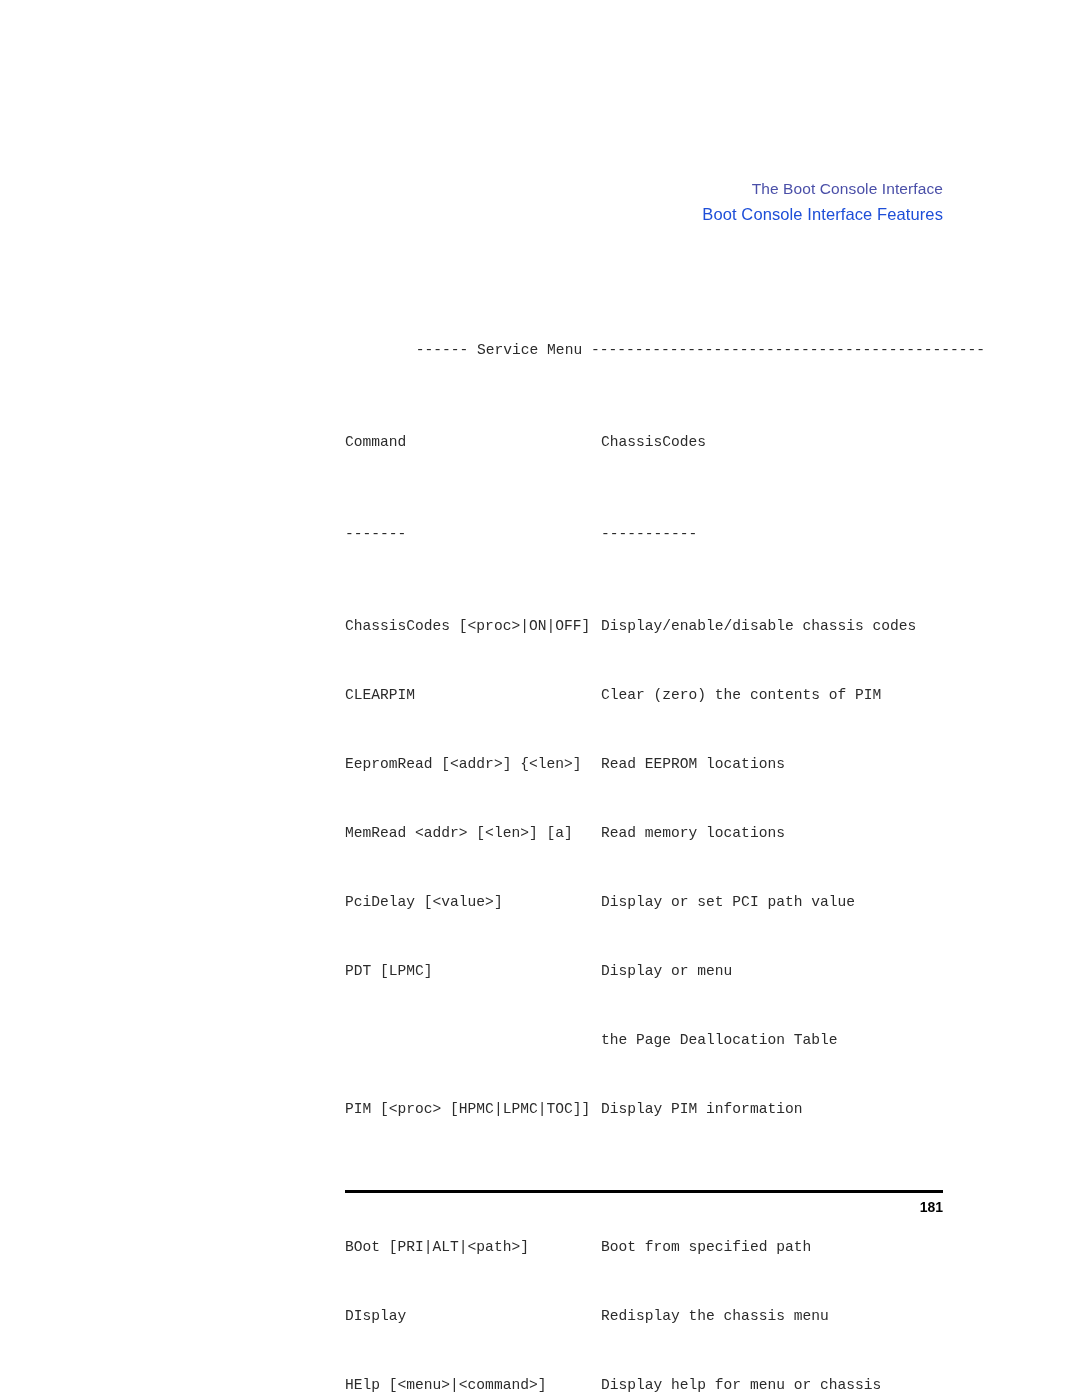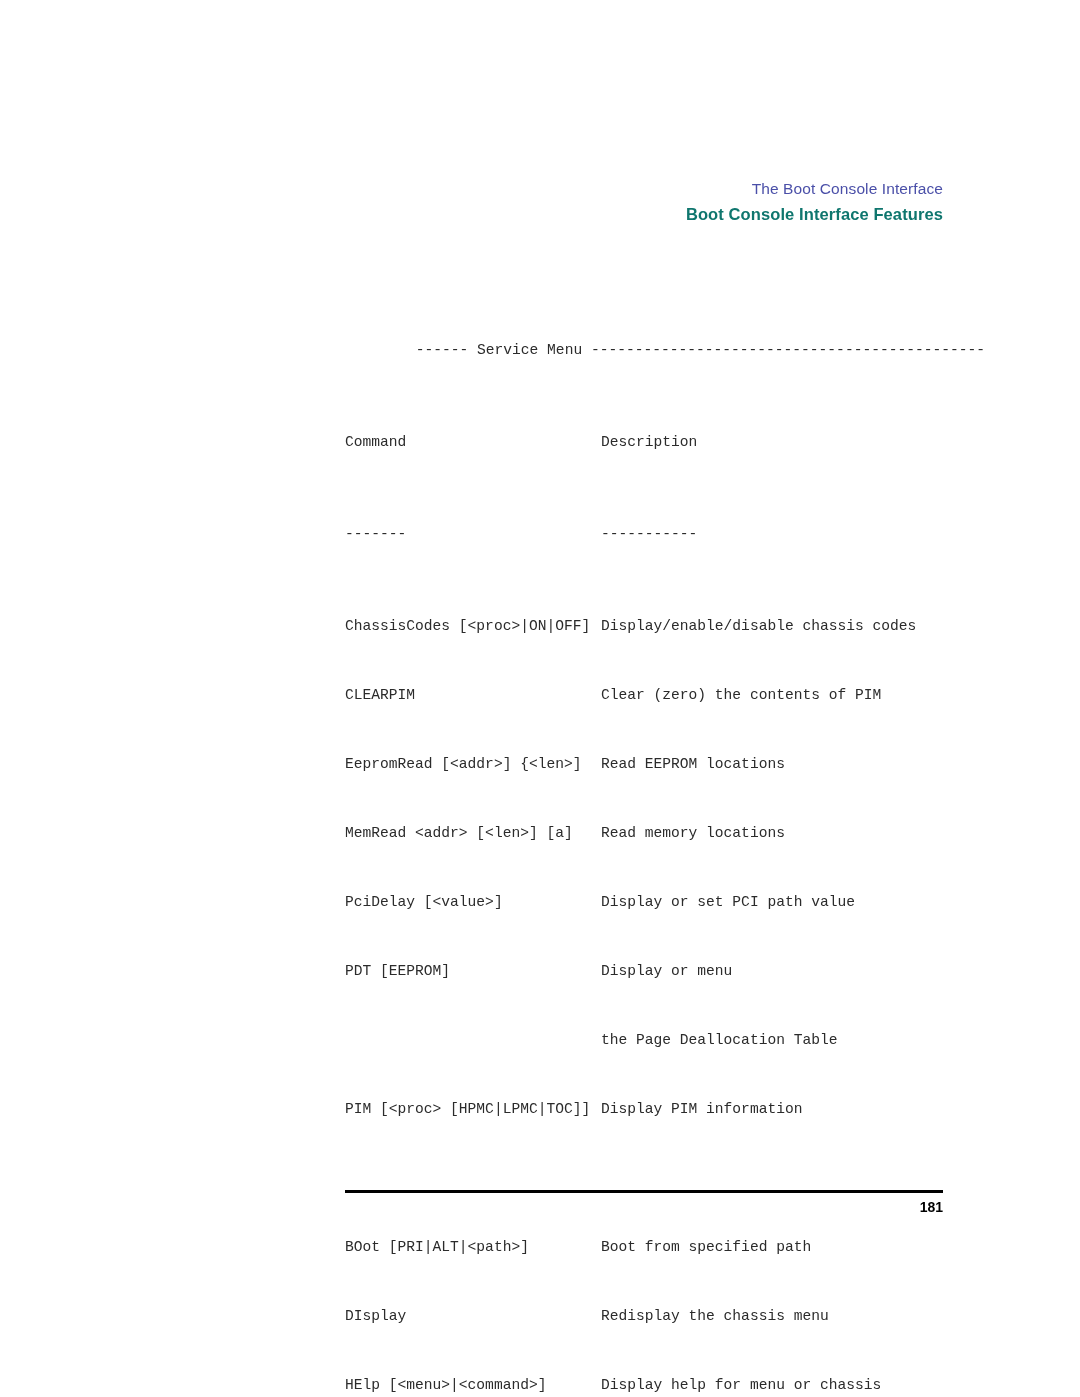--- a/index.html
+++ b/index.html
@@ -33,22 +33,22 @@
     font-size: 15.5px;
     font-weight: 400;
     color: #4a4fa8;
     letter-spacing: 0.1px;
     line-height: 21px;
     white-space: nowrap;
   }
   .header-section {
     font-family: "Liberation Sans", sans-serif;
     font-size: 16.5px;
-    font-weight: bold;
-    color: #0f766e;
+    font-weight: normal;
+    color: #1d4ed8;
     letter-spacing: 0.1px;
     line-height: 24px;
     margin-top: 3px;
     white-space: nowrap;
   }
 
   
   .console {
     position: absolute;
     left: 345px;
@@ -112,30 +112,30 @@
 
   <div class="header-block">
     <div class="header-chapter">The Boot Console Interface</div>
     <div class="header-section">Boot Console Interface Features</div>
   </div>
 
   <div class="console">
 
     <div class="console-line">------ Service Menu ---------------------------------------------</div>
 
-    <div class="row"><span class="cmd">Command</span><span class="desc">Description</span></div>
+    <div class="row"><span class="cmd">Command</span><span class="desc">ChassisCodes</span></div>
 
     <div class="row"><span class="cmd">-------</span><span class="desc">-----------</span></div>
 
     <div class="row"><span class="cmd">ChassisCodes [&lt;proc&gt;|ON|OFF]</span><span class="desc">Display/enable/disable chassis codes</span></div>
     <div class="row"><span class="cmd">CLEARPIM</span><span class="desc">Clear (zero) the contents of PIM</span></div>
     <div class="row"><span class="cmd">EepromRead [&lt;addr&gt;] {&lt;len&gt;]</span><span class="desc">Read EEPROM locations</span></div>
     <div class="row"><span class="cmd">MemRead &lt;addr&gt; [&lt;len&gt;] [a]</span><span class="desc">Read memory locations</span></div>
     <div class="row"><span class="cmd">PciDelay [&lt;value&gt;]</span><span class="desc">Display or set PCI path value</span></div>
-    <div class="row"><span class="cmd">PDT [EEPROM]</span><span class="desc">Display or menu</span></div>
+    <div class="row"><span class="cmd">PDT [LPMC]</span><span class="desc">Display or menu</span></div>
     <div class="row"><span class="cmd"></span><span class="desc">the Page Deallocation Table</span></div>
     <div class="row"><span class="cmd">PIM [&lt;proc&gt; [HPMC|LPMC|TOC]]</span><span class="desc">Display PIM information</span></div>
     <div class="row blank"><span class="cmd"></span><span class="desc"></span></div>
     <div class="row"><span class="cmd">BOot [PRI|ALT|&lt;path&gt;]</span><span class="desc">Boot from specified path</span></div>
     <div class="row"><span class="cmd">DIsplay</span><span class="desc">Redisplay the chassis menu</span></div>
     <div class="row"><span class="cmd">HElp [&lt;menu&gt;|&lt;command&gt;]</span><span class="desc">Display help for menu or chassis</span></div>
     
     
 
     

